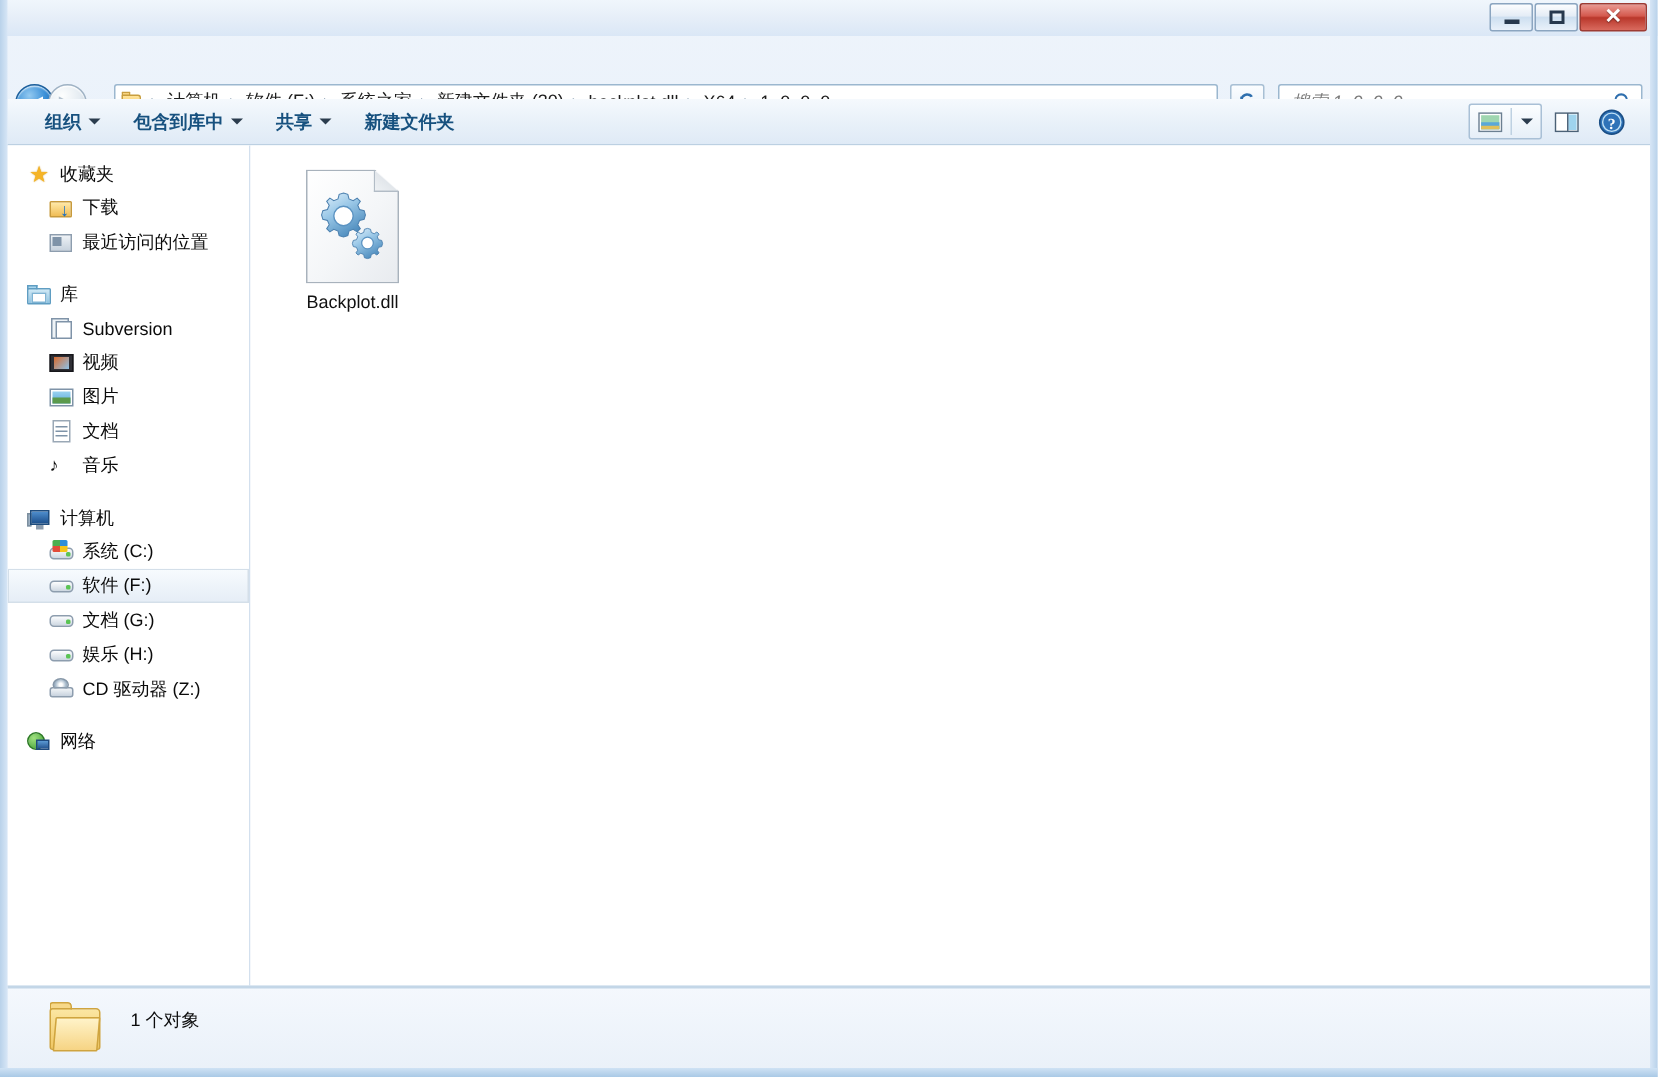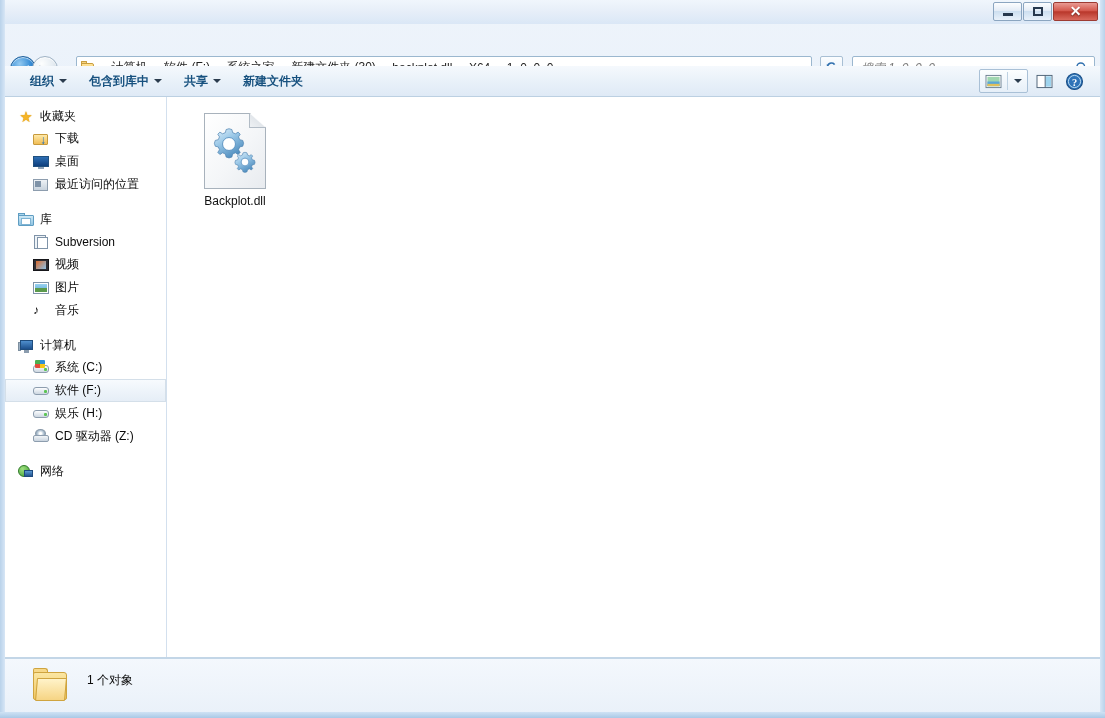--- a/index.html
+++ b/index.html
@@ -441,27 +441,20 @@
         <span>收藏夹</span>
       </div>
       <div class="nav-item">
         <span class="ico ico-download">
             <span class="fold"></span>
             <span class="arw">↓</span>
           </span>
         <span>下载</span>
       </div>
       <div class="nav-item">
-        <span class="ico ico-desktop">
-            <span class="scr"></span>
-            <span class="base"></span>
-          </span>
-        <span>桌面</span>
-      </div>
-      <div class="nav-item">
         <span class="ico ico-recent">
             <span class="box"></span>
             <span class="dot"></span>
           </span>
         <span>最近访问的位置</span>
       </div>
 
       <div class="nav-gap"></div>
 
       <div class="nav-group-head">
@@ -488,20 +481,29 @@
       </div>
       <div class="nav-item">
         <span class="ico ico-pic">
             <span class="fr"></span>
             <span class="sky"></span>
             <span class="hill"></span>
           </span>
         <span>图片</span>
       </div>
       <div class="nav-item">
+        <span class="ico ico-doc">
+            <span class="pg"></span>
+            <span class="l1"></span>
+            <span class="l2"></span>
+            <span class="l3"></span>
+          </span>
+        <span>文档</span>
+      </div>
+      <div class="nav-item">
         <span class="ico ico-music">♪</span>
         <span>音乐</span>
       </div>
 
       <div class="nav-gap"></div>
 
       <div class="nav-group-head">
         <span class="ico ico-computer">
             <span class="side"></span>
             <span class="mon"></span>
@@ -516,20 +518,27 @@
             <span class="led"></span>
           </span>
         <span>系统 (C:)</span>
       </div>
       <div class="nav-item selected">
         <span class="ico ico-drive">
             <span class="body"></span>
             <span class="led"></span>
           </span>
         <span>软件 (F:)</span>
+      </div>
+      <div class="nav-item">
+        <span class="ico ico-drive">
+            <span class="body"></span>
+            <span class="led"></span>
+          </span>
+        <span>文档 (G:)</span>
       </div>
       <div class="nav-item">
         <span class="ico ico-drive">
             <span class="body"></span>
             <span class="led"></span>
           </span>
         <span>娱乐 (H:)</span>
       </div>
       <div class="nav-item">
         <span class="ico ico-cd">

